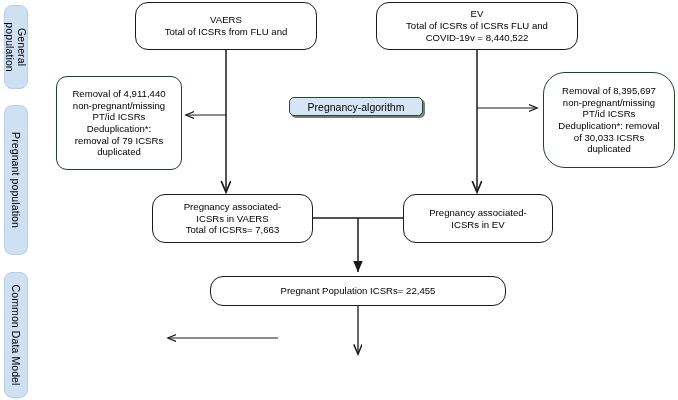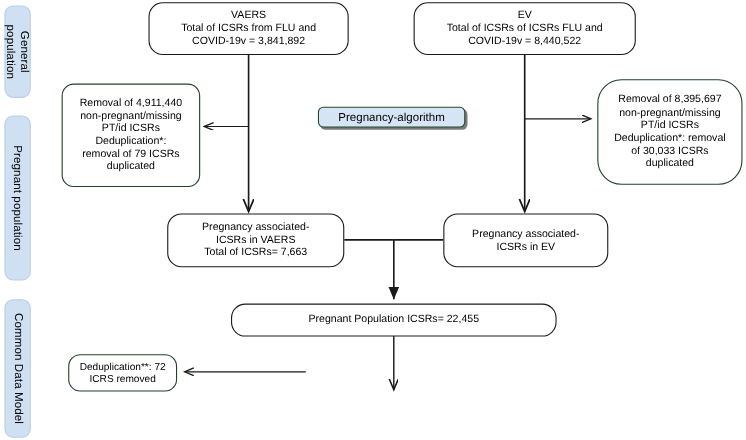--- a/index.html
+++ b/index.html
@@ -146,21 +146,20 @@
   </div>
 
   <div class="sidebar-box" style="left:4px; top:272px; width:24px; height:126px;">
     <span class="vtext">Common Data Model</span>
   </div>
 
   <div class="node box-black" style="left:135px; top:2px; width:182px; height:48px;">
     <div class="inner t95">
       <div>VAERS</div>
       <div>Total of ICSRs from FLU and</div>
-      <div>COVID-19v = 3,841,892</div>
     </div>
   </div>
 
   <div class="node box-black" style="left:376px; top:2px; width:202px; height:48px;">
     <div class="inner t95">
       <div>EV</div>
       <div>Total of ICSRs of ICSRs FLU and</div>
       <div>COVID-19v = 8,440,522</div>
     </div>
   </div>
@@ -205,21 +204,15 @@
       <div>ICSRs in EV</div>
     </div>
   </div>
 
   <div class="node box-black" style="left:210px; top:276px; width:296px; height:30px;">
     <div class="inner t95">
       <div>Pregnant Population ICSRs= 22,455</div>
     </div>
   </div>
 
-  <div class="node box-green" style="left:62px; top:322px; width:99px; height:34px;">
-    <div class="inner t9">
-      <div>Deduplication**: 72</div>
-      <div>ICRS removed</div>
-    </div>
-  </div>
 
 
 </div>
 
 </body></html>

